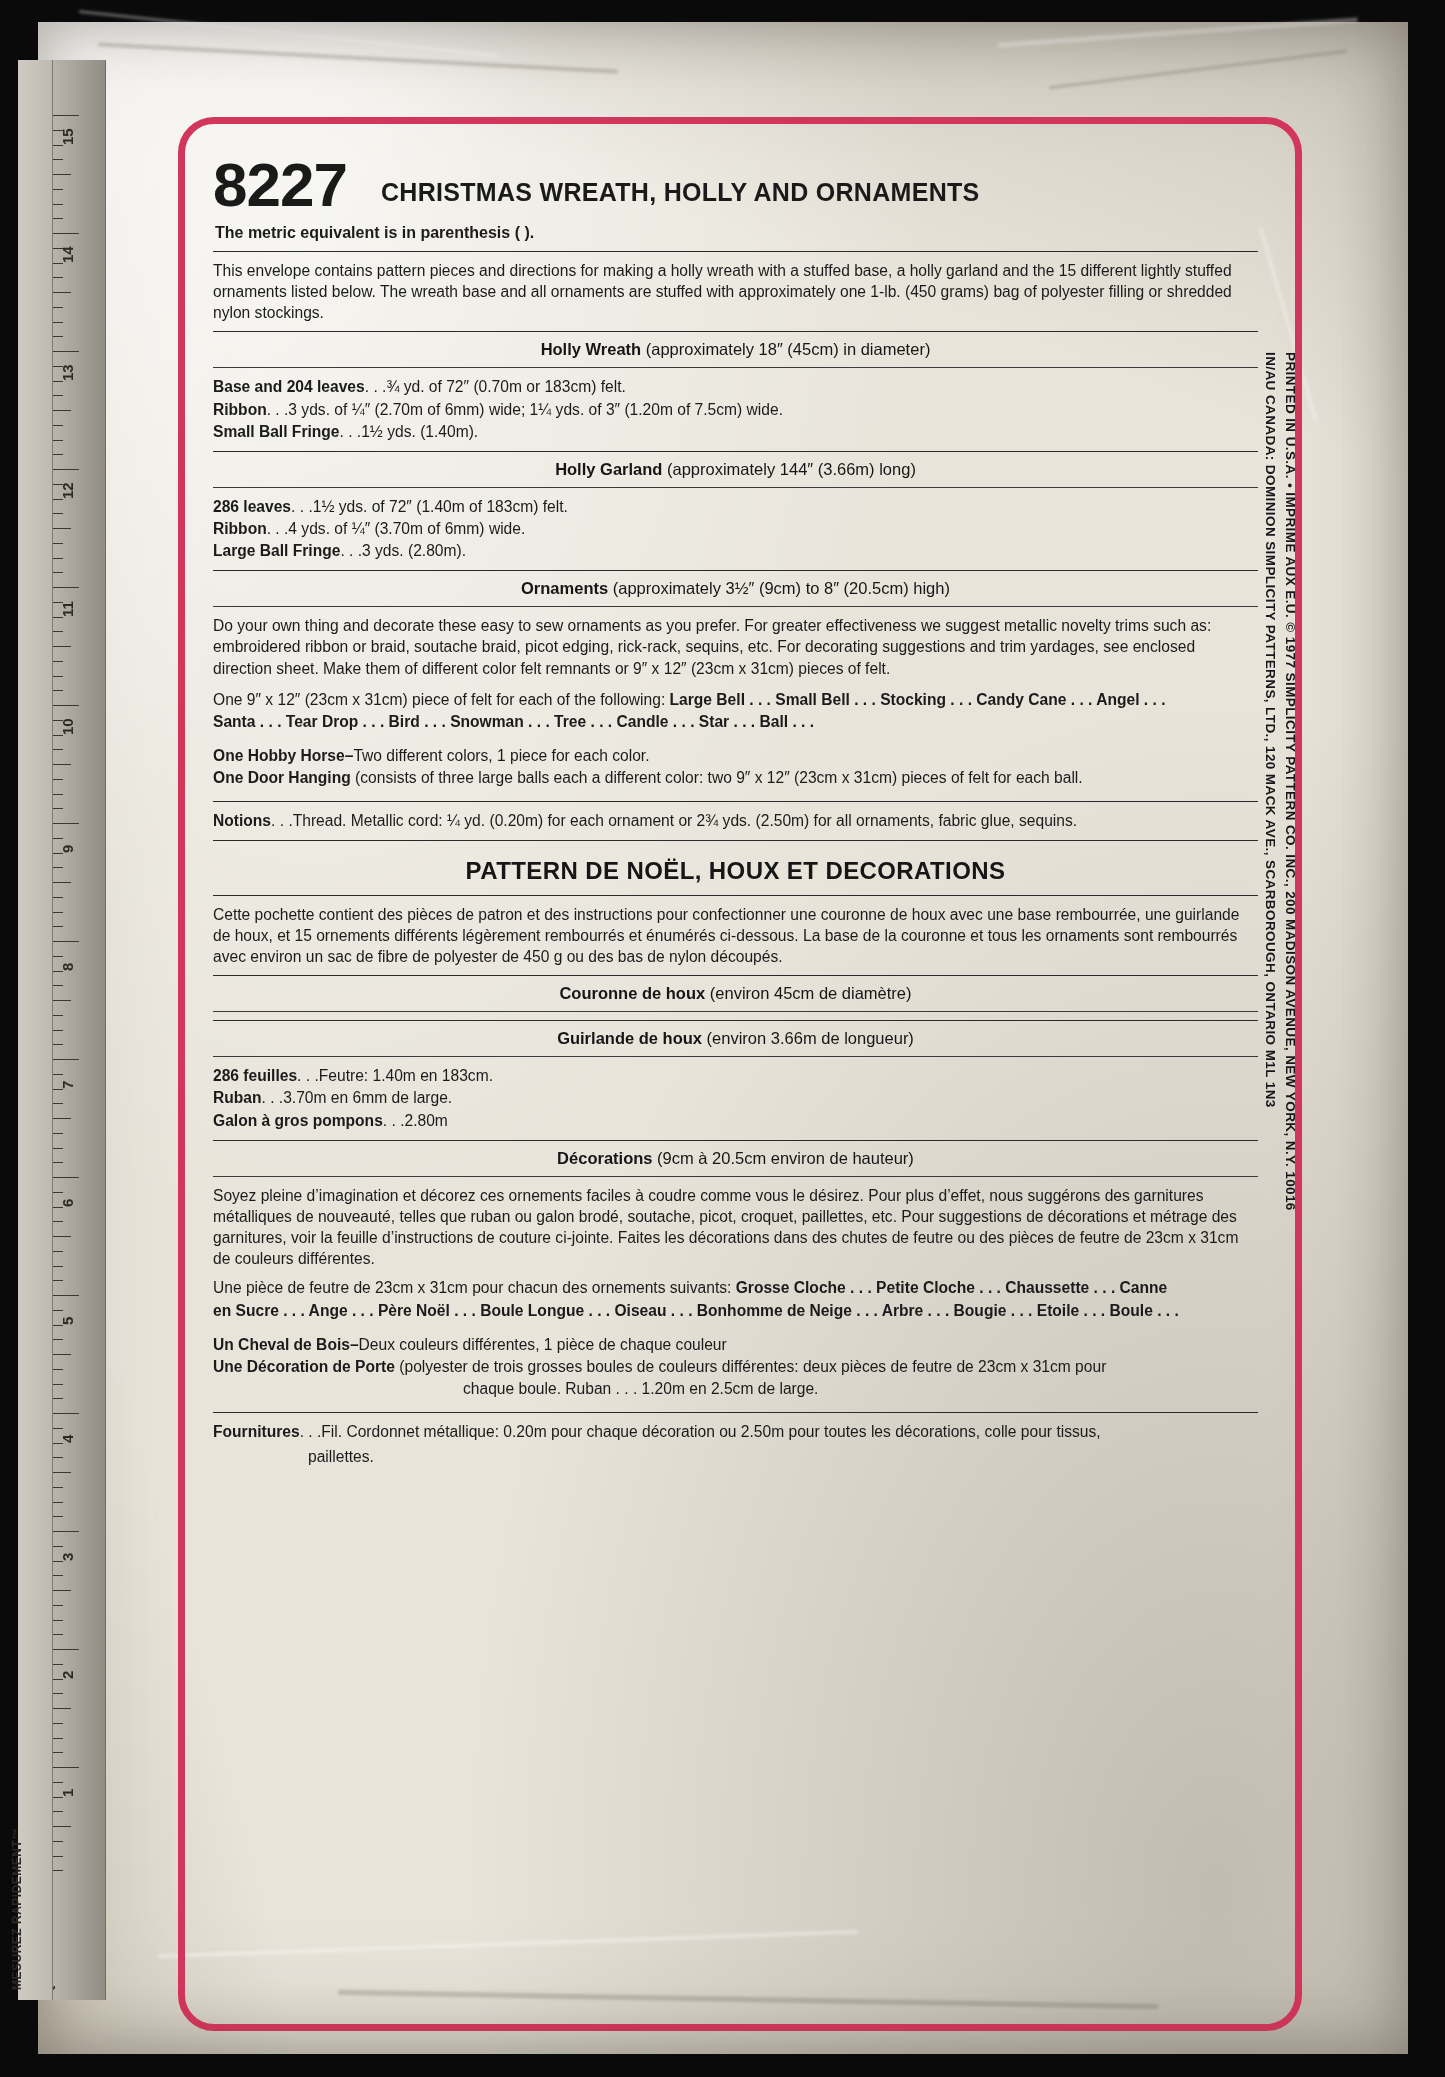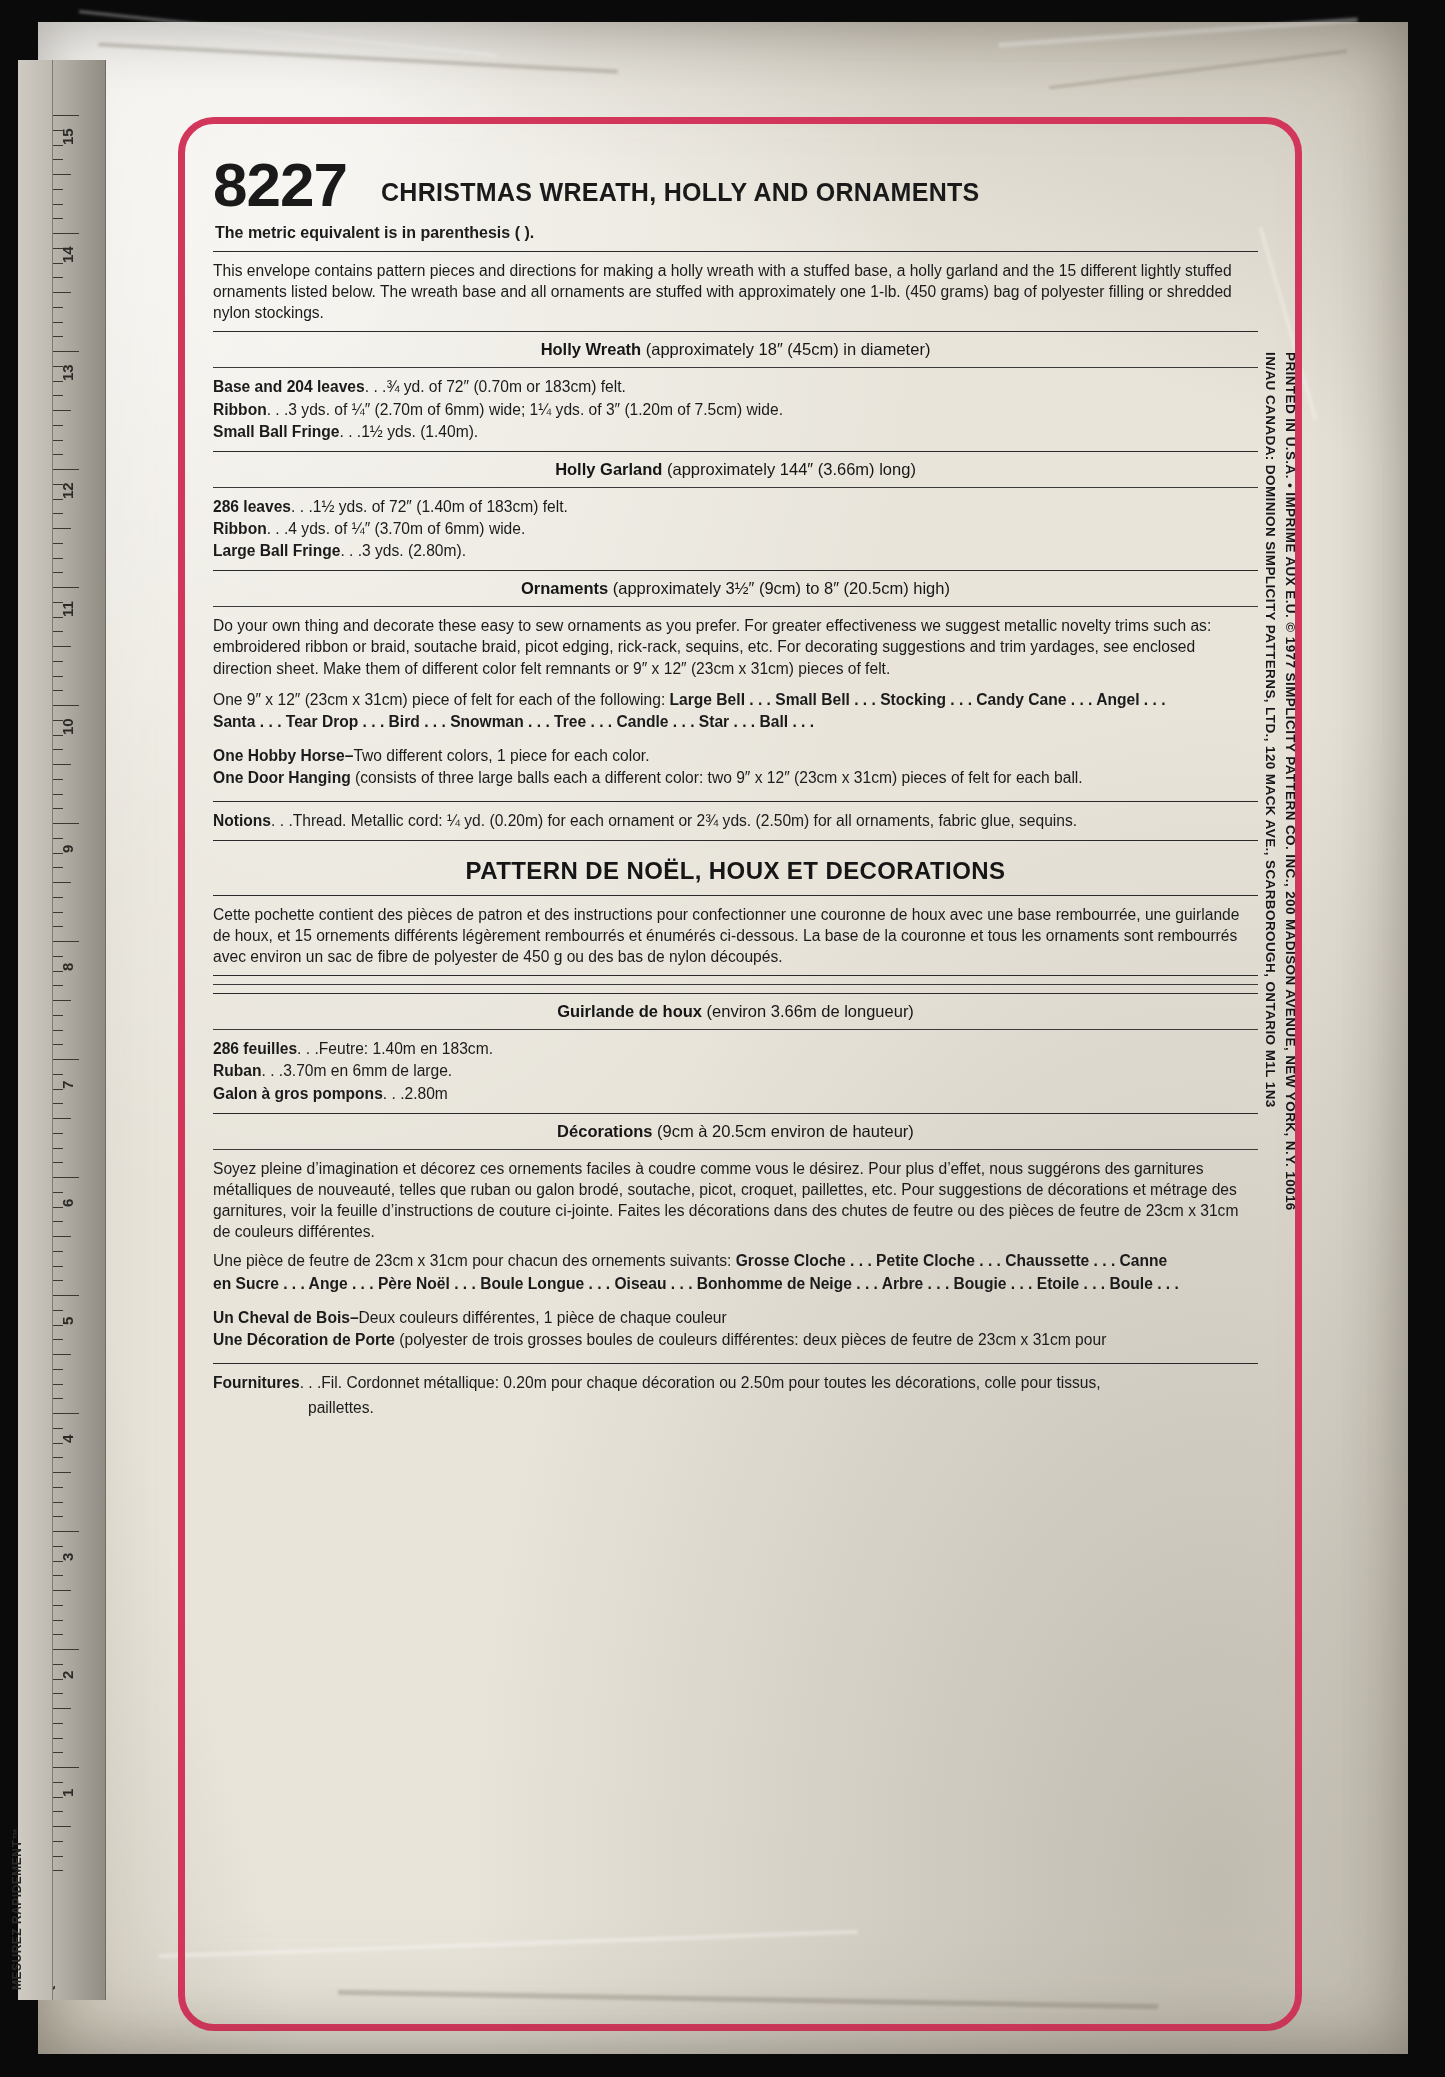--- a/index.html
+++ b/index.html
@@ -327,20 +327,24 @@
       <div class="notions">
         <b>Notions</b><span>. . .Thread. Metallic cord: ¼ yd. (0.20m) for each ornament or 2¾ yds. (2.50m) for all ornaments, fabric glue, sequins.</span>
       </div>
       <hr class="rule" style="margin-top:8px">
 
       <div class="fr-title">PATTERN DE NOËL, HOUX ET DECORATIONS</div>
       <hr class="rule">
       <p class="para">Cette pochette contient des pièces de patron et des instructions pour confectionner une couronne de houx avec une base rembourrée, une guirlande de houx, et 15 ornements différents légèrement rembourrés et énumérés ci-dessous. La base de la couronne et tous les ornaments sont rembourrés avec environ un sac de fibre de polyester de 450 g ou des bas de nylon découpés.</p>
       <hr class="rule">
 
+      <div class="section-head">
+        <b>Couronne de houx</b>
+        <span>(environ 45cm de diamètre)</span>
+      </div>
       <hr class="rule thin">
       <hr class="rule">
 
       <div class="section-head">
         <b>Guirlande de houx</b>
         <span>(environ 3.66m de longueur)</span>
       </div>
       <hr class="rule thin">
       <div class="spec-block">
         <div class="spec">
@@ -369,20 +373,23 @@
       <div class="spec">
         <b>en Sucre . . . Ange . . . Père Noël . . . Boule Longue . . . Oiseau . . . Bonhomme de Neige . . . Arbre . . . Bougie . . . Etoile . . . Boule . . .</b>
       </div>
 
       <div class="spec" style="margin-top:12px">
         <b>Un Cheval de Bois–</b><span>Deux couleurs différentes, 1 pièce de chaque couleur</span>
       </div>
       <div class="spec">
         <b>Une Décoration de Porte</b>
         <span>(polyester de trois grosses boules de couleurs différentes: deux pièces de feutre de 23cm x 31cm pour</span>
+      </div>
+      <div class="spec" style="padding-left:250px">
+        <span>chaque boule. Ruban . . . 1.20m en 2.5cm de large.</span>
       </div>
 
       <hr class="rule" style="margin-top:12px">
       <div class="notions">
         <b>Fournitures</b><span>. . .Fil. Cordonnet métallique: 0.20m pour chaque décoration ou 2.50m pour toutes les décorations, colle pour tissus,</span>
       </div>
       <div class="notions" style="padding-left:95px">
         <span>paillettes.</span>
       </div>
 

